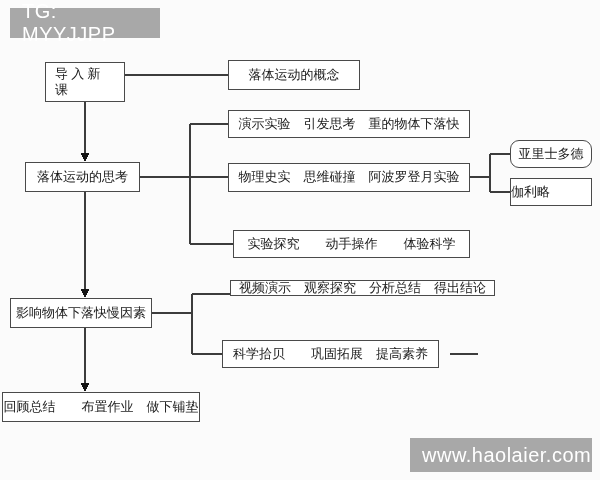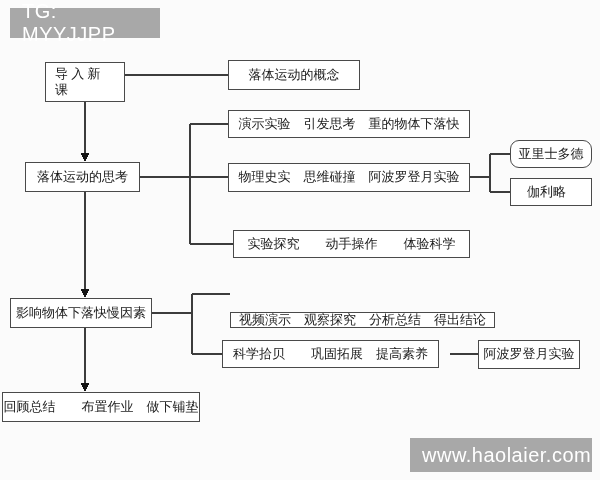--- a/index.html
+++ b/index.html
@@ -53,24 +53,24 @@
     padding: 0 12px;
     letter-spacing: 0.5px;
   }
   
   #n-intro      { left: 45px;  top: 62px;  width: 80px;  height: 40px; padding: 3px 9px; align-items: flex-start; justify-content: flex-start; text-align: left; }
   #n-concept    { left: 228px; top: 60px;  width: 132px; height: 30px; }
   #n-demo       { left: 228px; top: 110px; width: 242px; height: 28px; }
   #n-thinking   { left: 25px;  top: 162px; width: 115px; height: 30px; }
   #n-history    { left: 228px; top: 163px; width: 242px; height: 29px; }
   #n-aristotle  { left: 510px; top: 140px; width: 82px;  height: 28px; border-radius: 9px; }
-  #n-galileo    { left: 510px; top: 178px; width: 82px;  height: 28px; padding-left: 16px; }
+  #n-galileo    { left: 510px; top: 178px; width: 82px;  height: 28px; padding-left: 0; }
   #n-experiment { left: 233px; top: 230px; width: 237px; height: 28px; }
   #n-factors    { left: 10px;  top: 298px; width: 142px; height: 30px; }
-  #n-video      { left: 230px; top: 280px; width: 265px; height: 16px; margin-top: 32px; }
+  #n-video      { left: 230px; top: 280px; width: 265px; height: 16px; }
   #n-science    { left: 222px; top: 340px; width: 217px; height: 28px; }
   #n-apollo     { left: 478px; top: 340px; width: 102px; height: 29px; }
   #n-summary    { left: 2px;   top: 392px; width: 198px; height: 30px; }
   #banner-top    { left: 10px;  top: 8px;   width: 150px; height: 30px; }
   #banner-bottom { left: 410px; top: 438px; width: 182px; height: 34px; }
 </style>
 </head>
 <body>
 
 <div id="stage">
@@ -114,19 +114,18 @@
   <div class="node align-left" id="n-galileo">伽利略</div>
 
   <div class="node" id="n-experiment">实验探究　　动手操作　　体验科学</div>
 
   <div class="node" id="n-factors">影响物体下落快慢因素</div>
 
   <div class="node" id="n-video">视频演示　观察探究　分析总结　得出结论</div>
 
   <div class="node" id="n-science">科学拾贝　　巩固拓展　提高素养</div>
 
-  <div class="node" id="n-apollo">阿波罗登月实验</div>
 
   <div class="node" id="n-summary">回顾总结　　布置作业　做下铺垫</div>
 
   <div class="banner" id="banner-bottom">www.haolaier.com</div>
 
 </div>
 
 </body></html>

